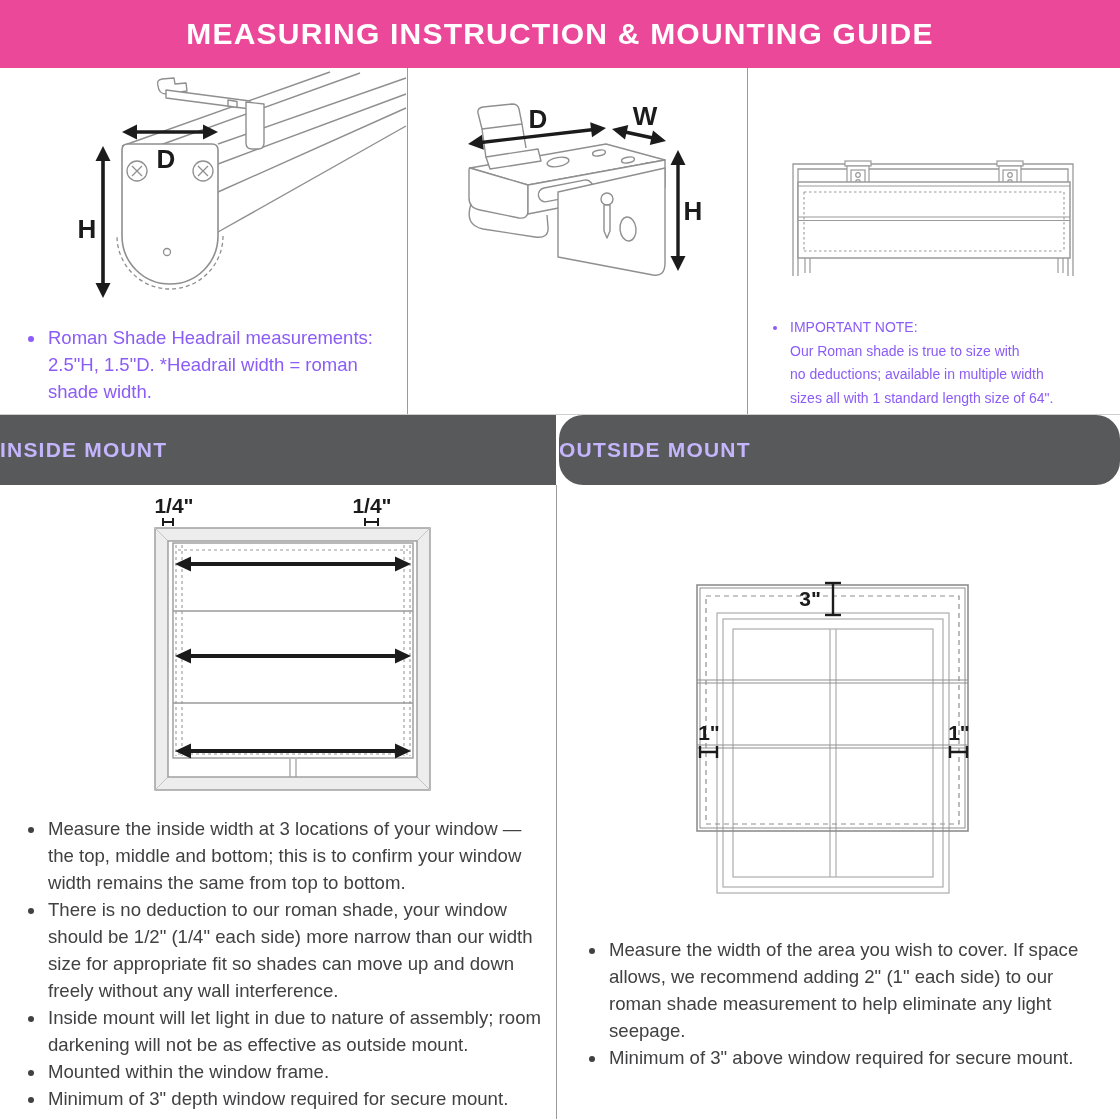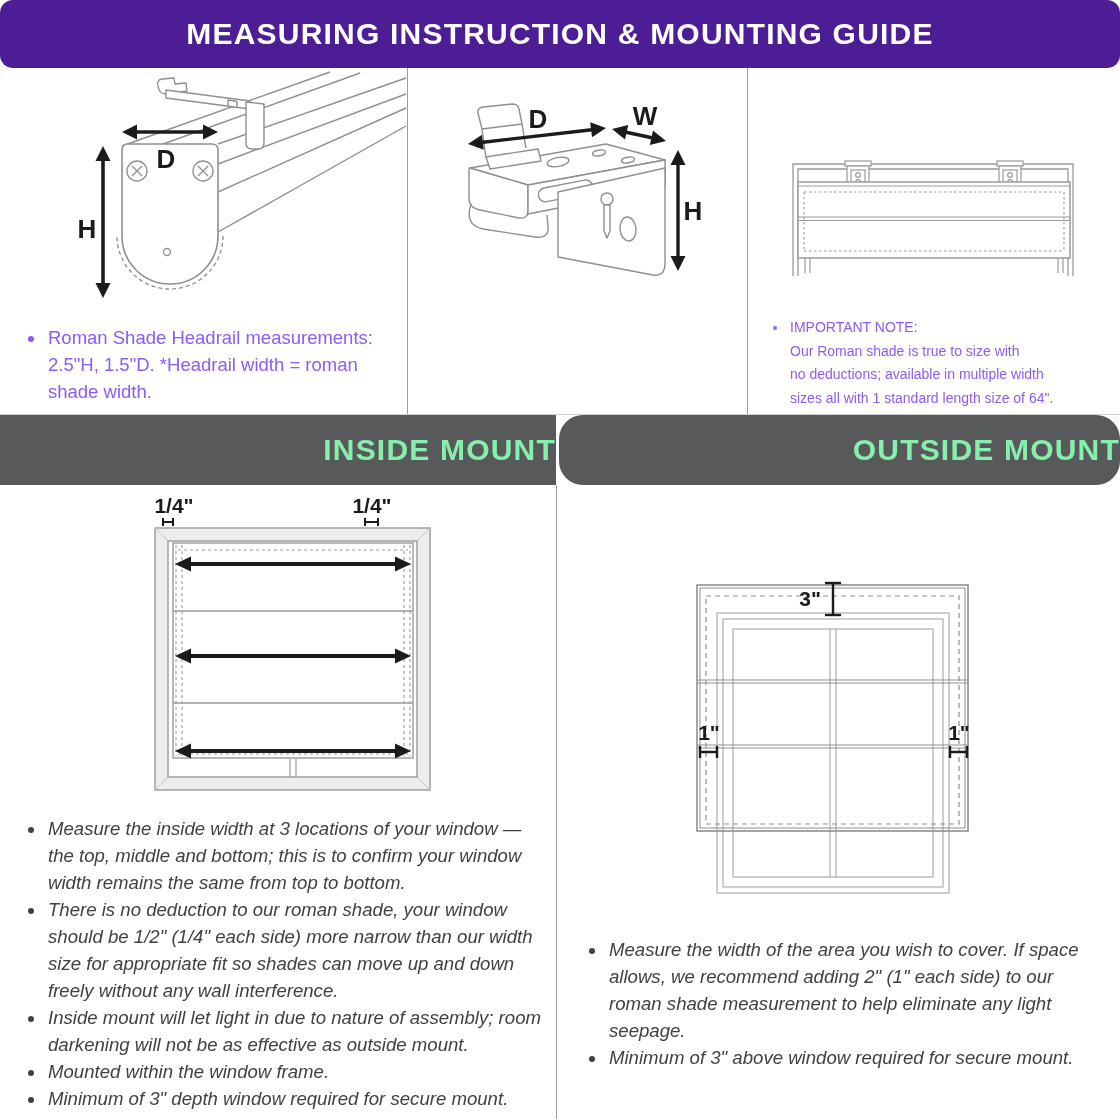--- a/index.html
+++ b/index.html
@@ -1,52 +1,52 @@
 <!DOCTYPE html>
 <html><head>
 <meta charset="utf-8">
 <style>
   * { margin:0; padding:0; box-sizing:border-box; }
   html,body { width:1120px; background:#fff; }
   body { font-family:"Liberation Sans", sans-serif; color:#414042; height:1120px; overflow:hidden; }
 
   .banner {
-    height:68px; background:#4c1d95; color:#fff;
+    height:68px; background:#ec4899; color:#fff;
     display:flex; align-items:center; justify-content:center;
-    font-size:30px; font-weight:bold; letter-spacing:1.2px;border-radius:13px;
+    font-size:30px; font-weight:bold; letter-spacing:1.2px;
   }
 
   .top-row { display:flex; height:347px; border-bottom:1px solid #cfcfcf; }
   .panel-1 { width:408px; border-right:1px solid #9b9b9b; }
   .panel-2 { width:340px; border-right:1px solid #9b9b9b; }
   .panel-3 { flex:1; }
 
   .panel-note { font-size:18.5px; line-height:27px; color:#8b5cf6; }
   .panel-1 .panel-note { margin:2px 14px 0 30px; padding-left:16px; }
   .panel-2 .panel-note { margin:12px 10px 0 22px; padding-left:16px; }
   .panel-3 .panel-note { margin:4px 8px 0 24px; padding-left:16px; font-size:14px; line-height:23.5px; }
   .panel-note li { list-style:disc outside; padding-left:2px; }
 
   .mount-banners { display:flex; height:70px; }
   .mount-banner {
-    background:#58595b; color:#86efac; display:flex; align-items:center; justify-content:flex-end;
-    font-size:30px; font-weight:bold; letter-spacing:1.2px;
+    background:#58595b; color:#c4b5fd; display:flex; align-items:center; justify-content:flex-start;
+    font-size:21px; font-weight:bold; letter-spacing:1.2px;
   }
   .mount-banner.left { width:556px; }
   .mount-banner.right { flex:1;border-radius:24px; }
   .banner-gap { width:3px; background:#fff; }
 
   .mount-row { display:flex; height:634px; }
   .mount-col-left { width:557px; border-right:1px solid #9b9b9b; }
   .mount-col-right { flex:1; }
 
   .inside-diagram { margin:8px 0 0 150px; display:block; }
   .outside-diagram { margin:88px 0 0 118px; display:block; }
 
-  .mount-bullets { font-size:18.6px; line-height:27px; color:#414042;font-style:italic; }
+  .mount-bullets { font-size:18.6px; line-height:27px; color:#414042; }
   .mount-col-left .mount-bullets { margin:2px 10px 0 28px; padding-left:18px; }
   .mount-col-right .mount-bullets { margin:18px 12px 0 32px; padding-left:18px; }
   .mount-bullets li { list-style:disc outside; padding-left:2px; }
 
   svg text { font-family:"Liberation Sans", sans-serif; font-weight:bold; fill:#1b1b1b; }
 </style>
 </head>
 <body>
 
 <div class="banner">

